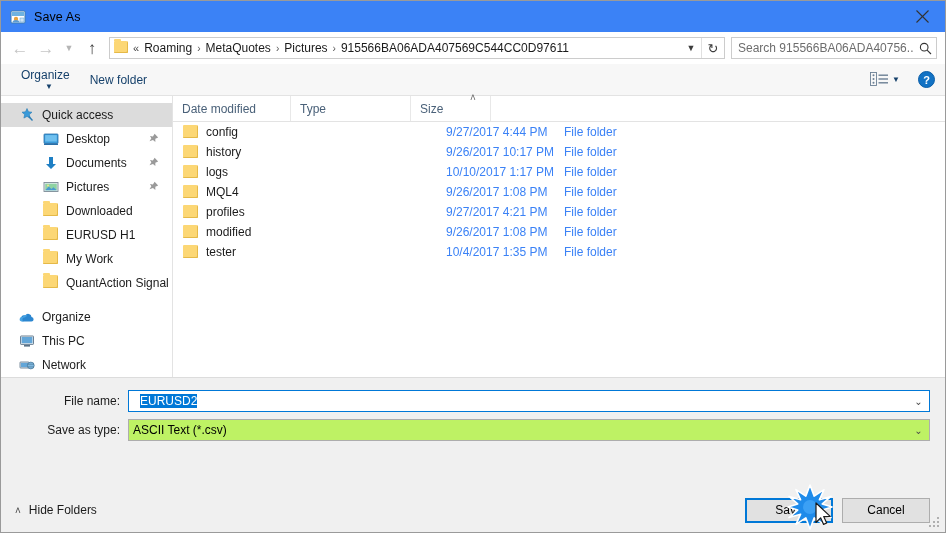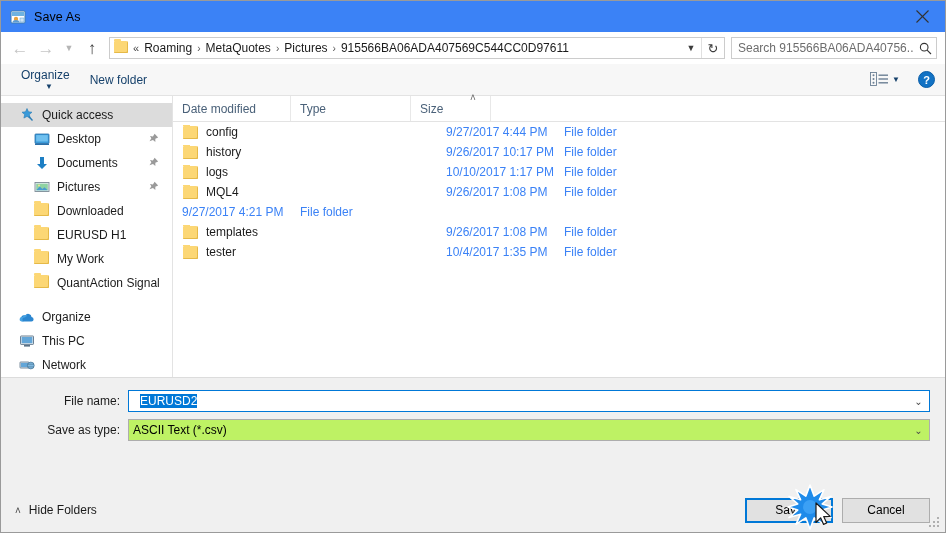--- a/index.html
+++ b/index.html
@@ -230,21 +230,21 @@
     align-items: center;
     font-size: 12px;
     color: #1b1b1b;
     padding-left: 18px;
     position: relative;
     box-sizing: border-box;
   }
   .side-item.selected {
     background: #dcdcdc;
   }
-  .side-item.indent { padding-left: 33px; }
+  .side-item.indent { padding-left: 42px; }
   .side-ico {
     width: 16px; height: 16px;
     margin-right: 7px;
     flex: none;
     position: relative;
   }
   .side-label { white-space: nowrap; overflow: hidden; }
   .pin {
     position: absolute;
     right: 14px;
@@ -313,21 +313,21 @@
     align-items: center;
     font-size: 12px;
     color: #1b1b1b;
   }
   .cell {
     box-sizing: border-box;
     padding-left: 9px;
     white-space: nowrap;
     overflow: hidden;
     display: flex;
-    align-items: flex-end;
+    align-items: flex-start;
   }
   .cell.name { padding-left: 10px; }
   .cell.meta { color: #3b82f6; }
   .row .folder-ico { margin-right: 8px; }
 
   
   .formarea {
     background: #f0f0f0;
     border-top: 1px solid #dcdcdc;
     padding: 12px 0 0 0;
@@ -718,28 +718,32 @@
         <div class="row">
           <div class="cell name" style="width:264px;">
             <span class="folder-ico"></span>
             <span>MQL4</span>
           </div>
           <div class="cell meta" style="width:118px;">9/26/2017 1:08 PM</div>
           <div class="cell meta" style="width:120px;">File folder</div>
           <div class="cell meta" style="width:80px;"></div>
         </div>
         <div class="row">
+          <div class="cell name" style="width:264px;">
+            <span class="folder-ico"></span>
+            <span>profiles</span>
+          </div>
           <div class="cell meta" style="width:118px;">9/27/2017 4:21 PM</div>
           <div class="cell meta" style="width:120px;">File folder</div>
           <div class="cell meta" style="width:80px;"></div>
         </div>
         <div class="row">
           <div class="cell name" style="width:264px;">
             <span class="folder-ico"></span>
-            <span>templates</span>
+            <span>modified</span>
           </div>
           <div class="cell meta" style="width:118px;">9/26/2017 1:08 PM</div>
           <div class="cell meta" style="width:120px;">File folder</div>
           <div class="cell meta" style="width:80px;"></div>
         </div>
         <div class="row">
           <div class="cell name" style="width:264px;">
             <span class="folder-ico"></span>
             <span>tester</span>
           </div>

